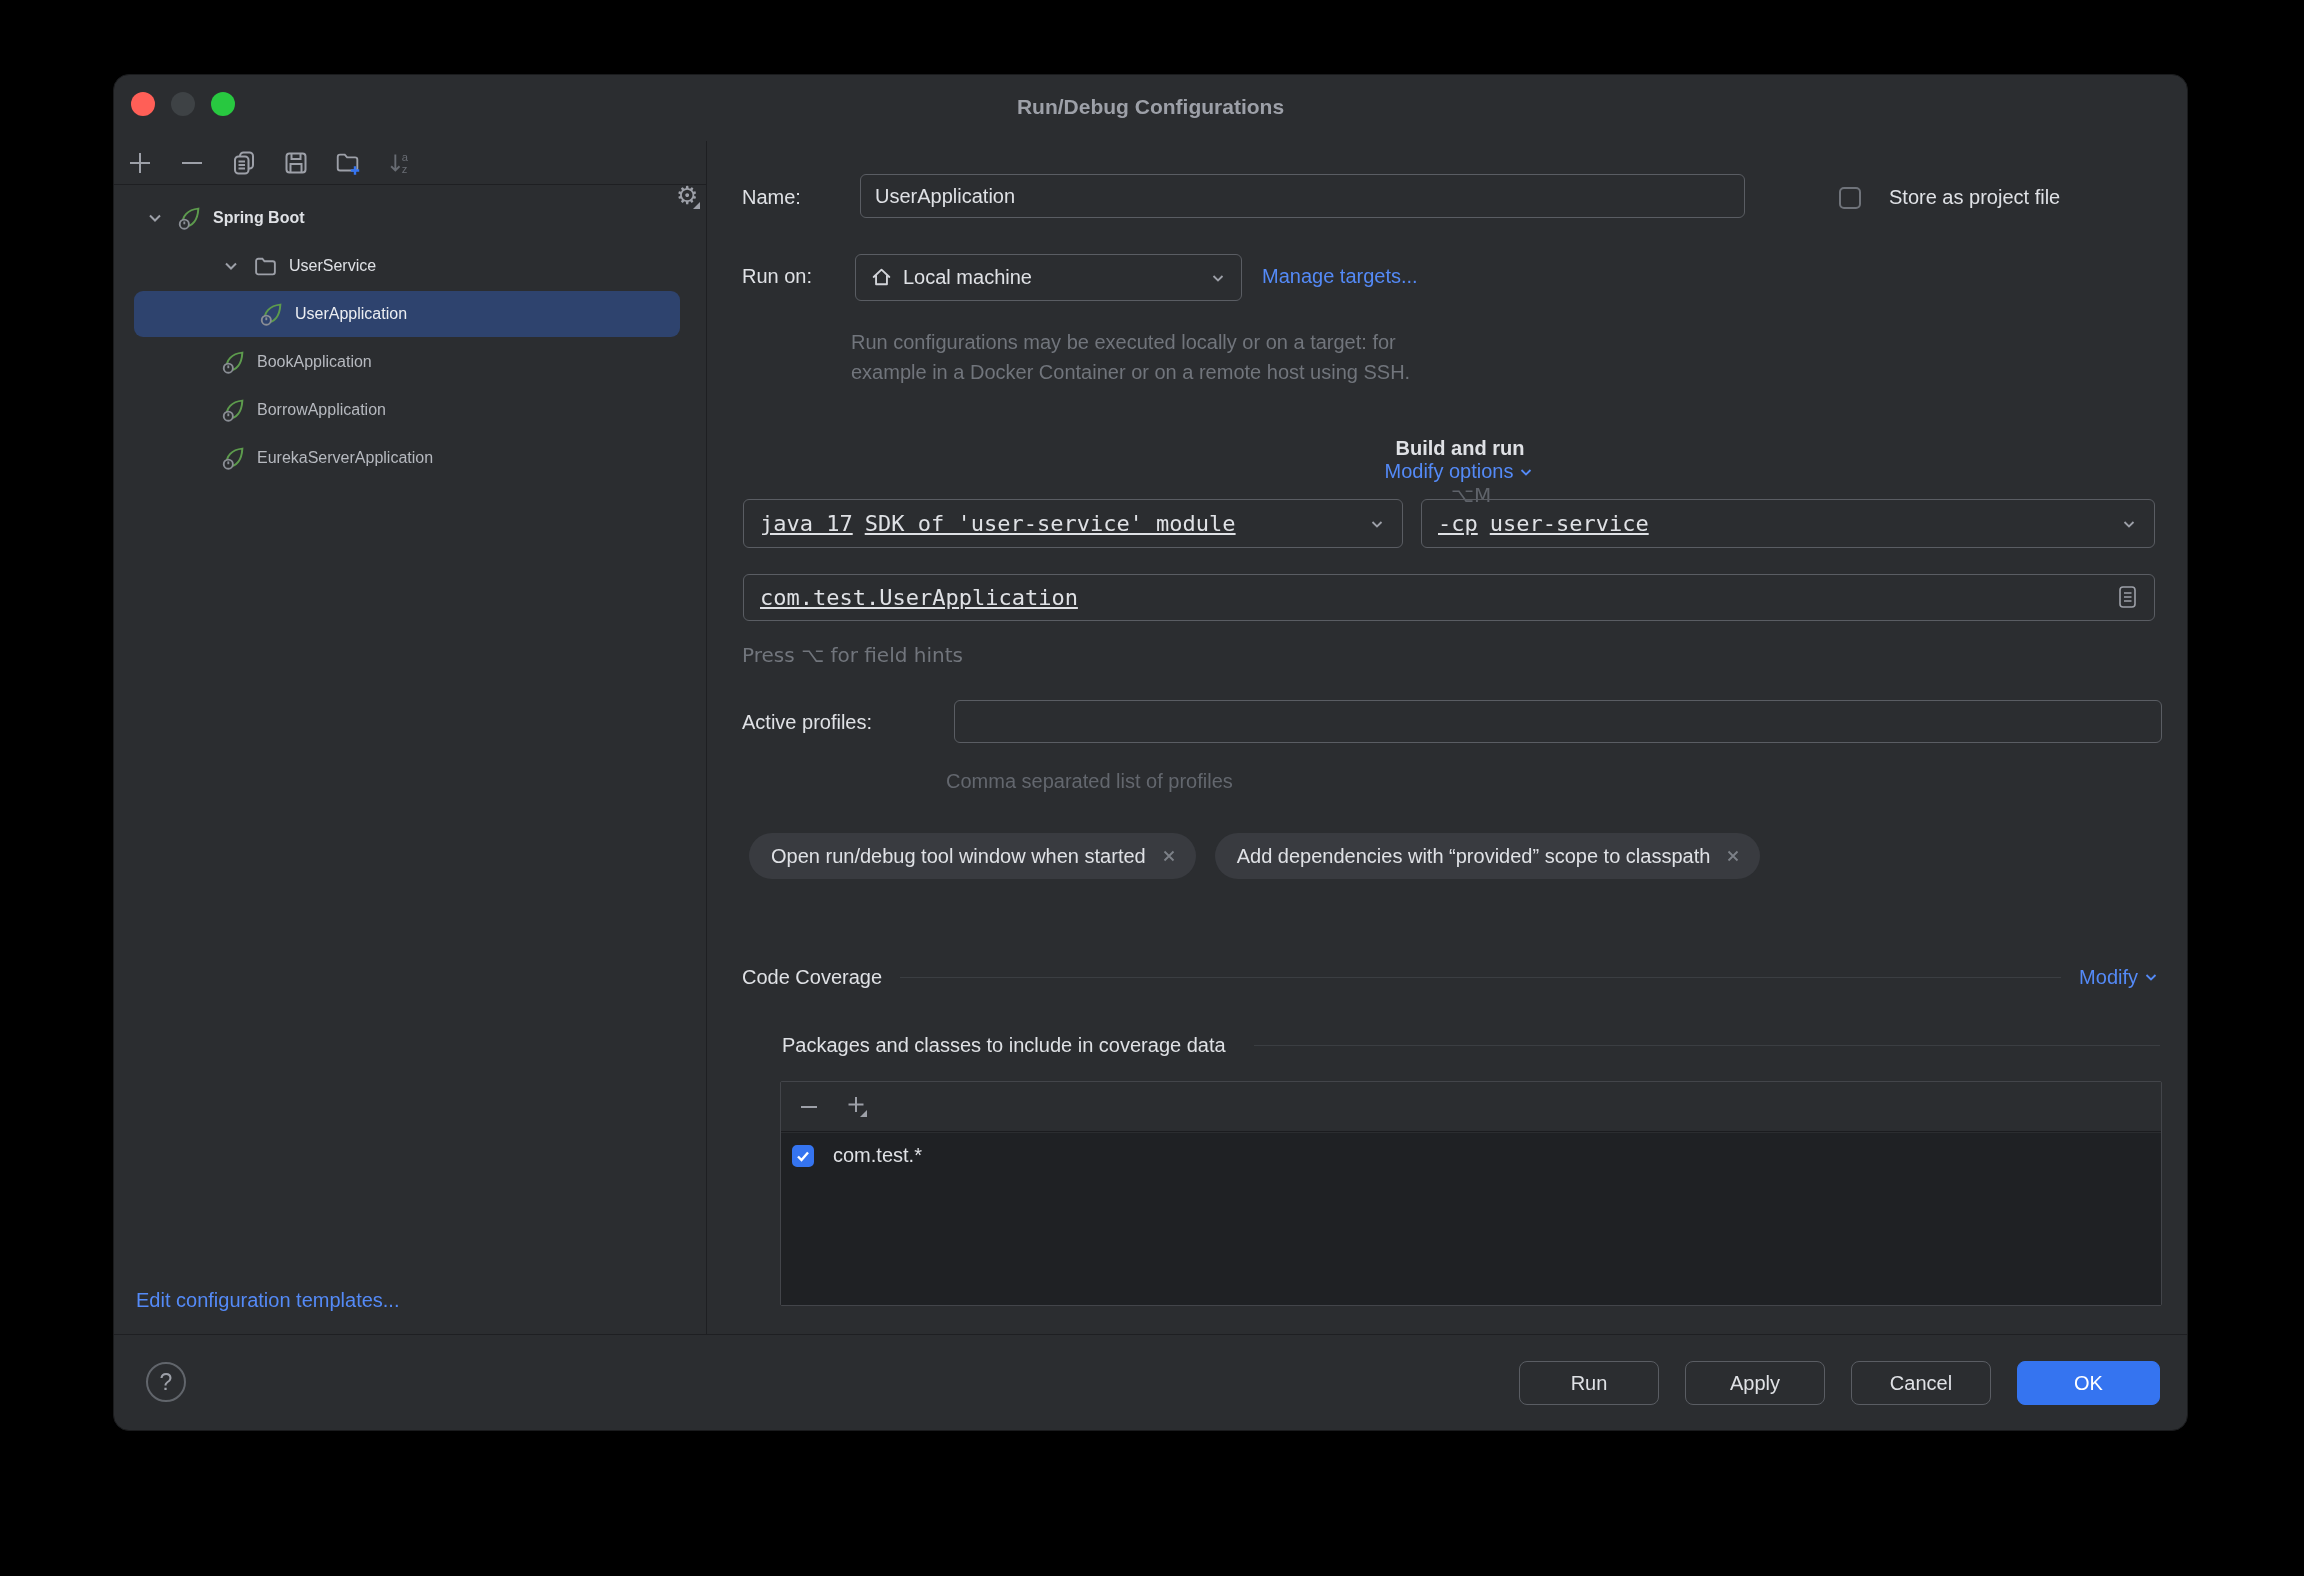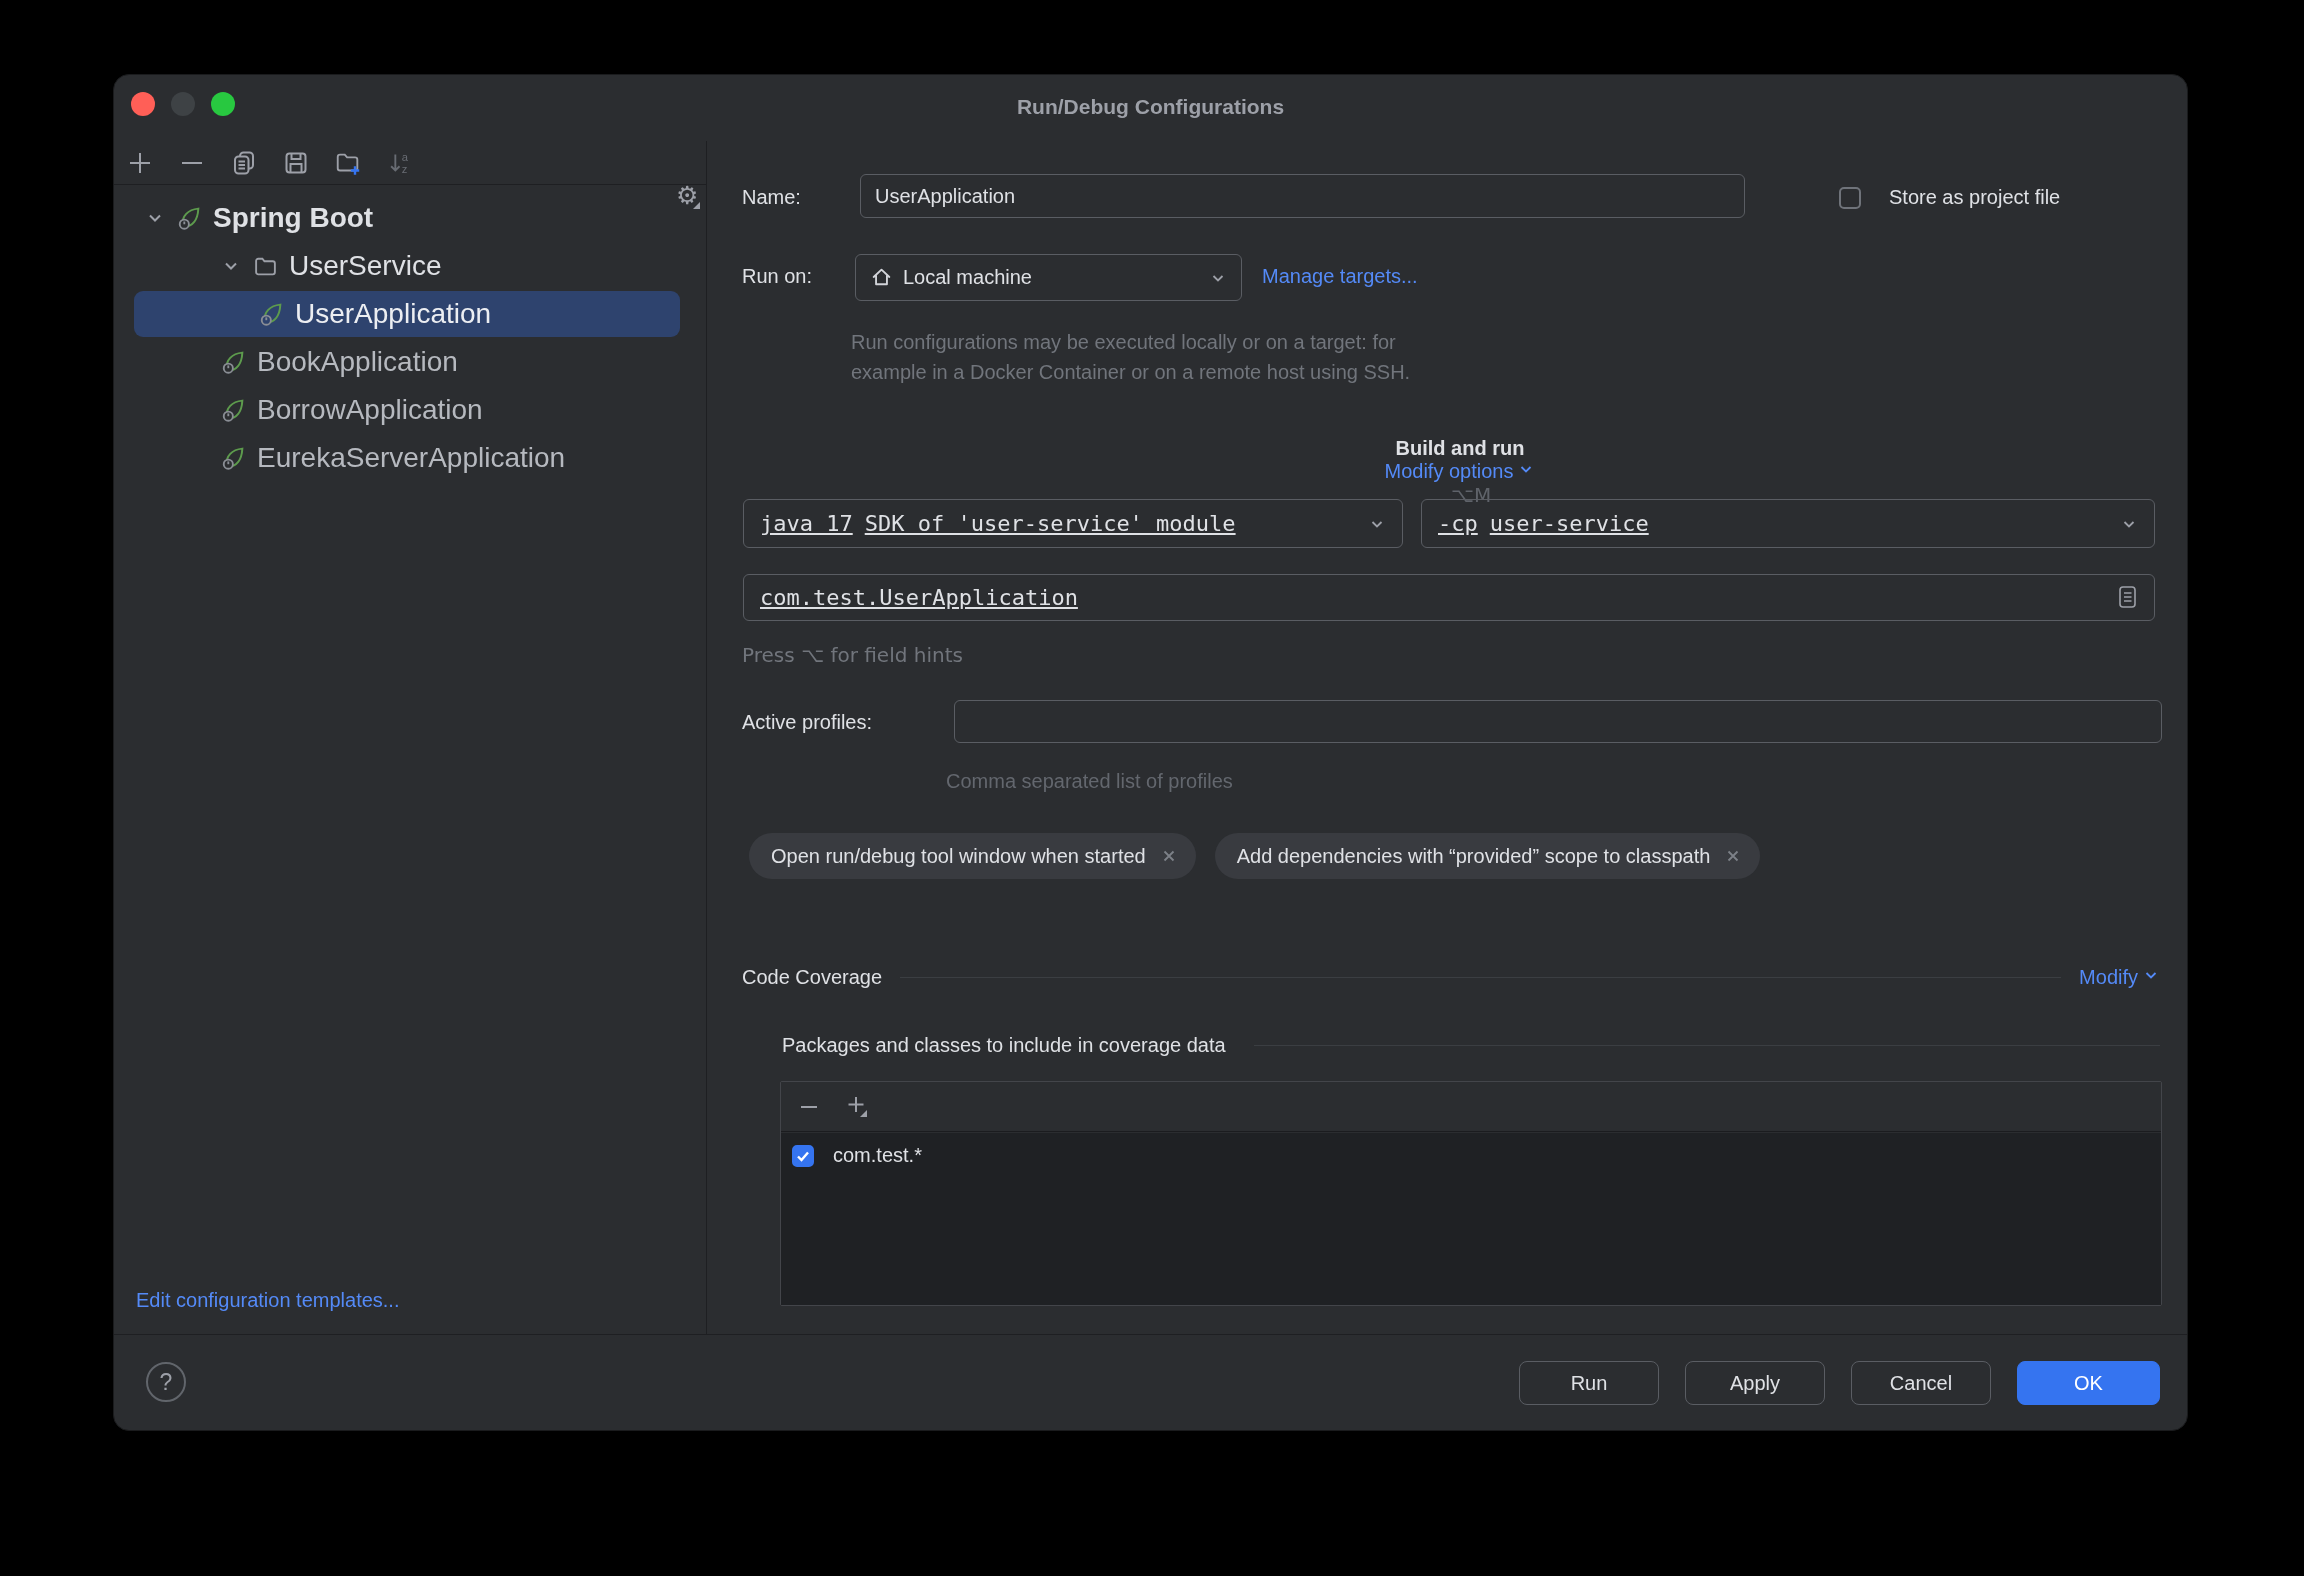--- a/index.html
+++ b/index.html
@@ -30,21 +30,21 @@
              border-right:1px solid #1e1f22; }
   .side-toolbar { position:absolute; left:0; right:0; top:0; height:44px;
                   border-bottom:1px solid #1e1f22; display:flex; align-items:center;
                   padding-left:12px; gap:24px; }
   .tbtn { width:28px; height:28px; display:flex; align-items:center; justify-content:center; }
 
   .tree { position:absolute; left:0; right:1px; top:53px; bottom:70px; }
   .tree-row { position:relative; height:48px; display:flex; align-items:center; gap:10px; }
   .tree-row .chev { width:22px; height:22px; display:flex; align-items:center; justify-content:center; z-index:1; }
   .tree-row .ticon { width:27px; height:27px; display:flex; align-items:center; justify-content:center; z-index:1; }
-  .tlabel { z-index:1; font-size:28px; color:#b6b9bf;text-align:center; }
+  .tlabel { z-index:1; font-size:16px; color:#b6b9bf;text-align:center; }
   .lvl0 { padding-left:30px; }
   .lvl1 { padding-left:106px; }
   .lvlapp { padding-left:106px; }
   .lvl2 { padding-left:144px; }
   .tree-row.selected::before { content:''; position:absolute; left:20px; right:25px; top:1px; bottom:1px;
                                background:#2e436e; border-radius:9px; }
   .tree-row.selected .tlabel { color:#eceef2; }
   .tlabel.bold { font-weight:700; color:#dfe1e5; }
   .tlabel.bright { color:#dfe1e5; }
   .edit-templates { position:absolute; left:22px; bottom:22px; color:#548af7; font-size:20px; cursor:pointer; }
@@ -65,21 +65,21 @@
   .dd-chev { margin-left:auto; color:#9da0a8; display:flex; }
 
   .mono { font-family:"DejaVu Sans Mono", monospace; font-size:22px;text-decoration:underline; }
   .monofield { display:flex; align-items:center; padding:0 16px; gap:12px;
                font-family:"DejaVu Sans Mono", monospace; font-size:19px; }
 
   .cb { width:22px; height:22px; border:2px solid #6f737a; border-radius:5px; background:transparent; }
   .cb.checked { background:#3574f0; border-color:#3574f0; display:flex; align-items:center; justify-content:center; }
 
   .link { color:#548af7; cursor:pointer; font-size:20px; }
-  .linkrow { display:inline-flex; gap:4px; }
+  .linkrow { display:inline-flex; align-items:center; gap:4px; }
 
   .chip { height:46px; background:#393b40; border-radius:23px; display:inline-flex;
           align-items:center; padding:0 18px 0 22px; gap:14px; font-size:20px; color:#dfe1e5; }
 
   .hr { height:1px; background:#3b3e42; flex:1; }
 
   .gear { position:relative; width:30px; height:30px; color:#9da0a8; font-size:25px;
           line-height:30px; text-align:center; font-family:"DejaVu Sans",sans-serif; }
   .gear::after { content:''; position:absolute; right:-2px; bottom:1px; width:0; height:0;
                  border-left:7px solid transparent; border-bottom:7px solid #9da0a8; }

